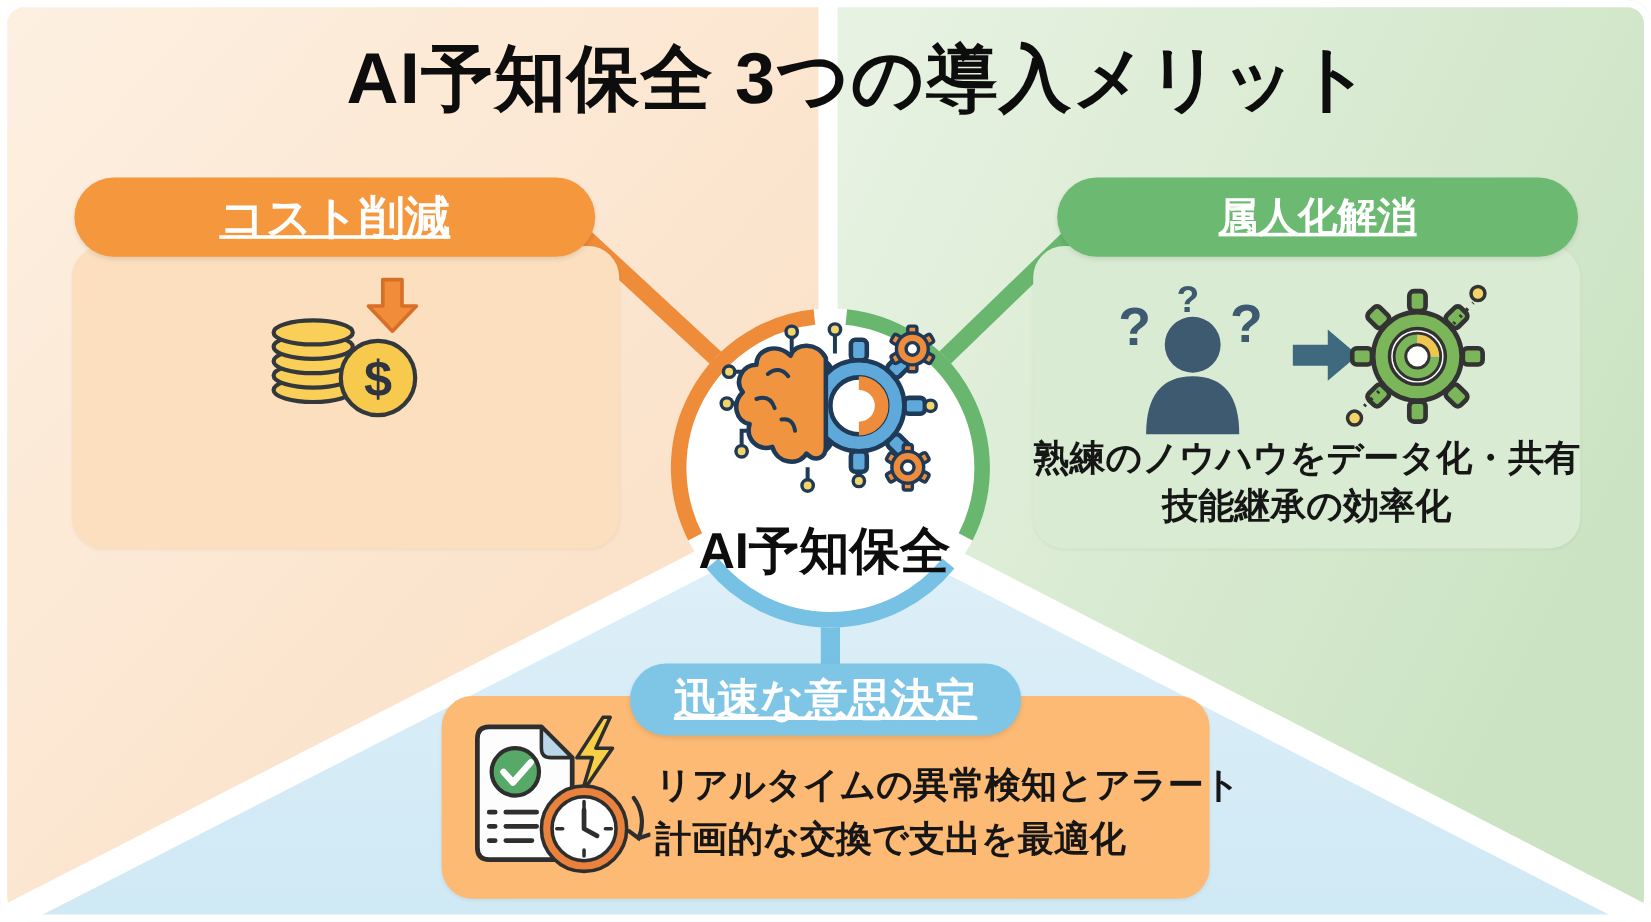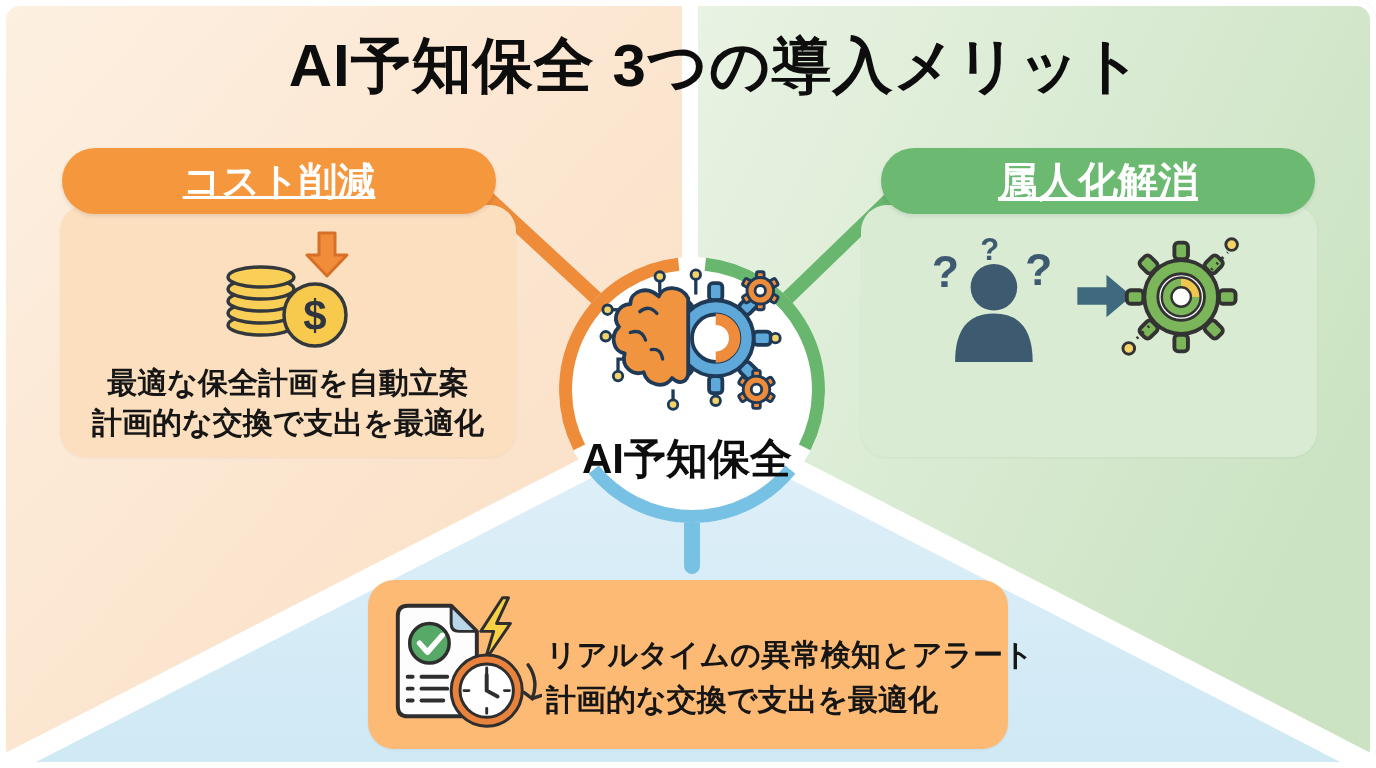--- a/index.html
+++ b/index.html
@@ -22,21 +22,21 @@
     box-shadow:0 2px 4px rgba(0,0,0,.10);z-index:2;white-space:nowrap;text-decoration:underline;
   }
   .body{
     position:absolute;left:0;right:0;border-radius:26px;z-index:1;
     box-shadow:0 1px 3px rgba(0,0,0,.05);
   }
   .card-cost{left:60px;top:148px;width:456px;height:309px;}
   .card-cost .pill{left:2px;top:0;width:434px;height:66px;font-size:38px;background:#f5973d;}
   .card-cost .body{top:57px;height:252px;background:#fcdfbf;}
   .card-skill{left:861px;top:148px;width:456px;height:309px;}
-  .card-skill .pill{left:20px;top:0;width:434px;height:66px;font-size:40px;background:#6cba71;}
+  .card-skill .pill{left:20px;top:0;width:434px;height:66px;font-size:33px;background:#6cba71;}
   .card-skill .body{top:57px;height:252px;background:#d9ecd3;}
   .card-speed{left:368px;top:553px;width:640px;height:196px;}
   .card-speed .pill{left:157px;top:0;width:326px;height:60px;font-size:36px;background:#7fc6e6;border-radius:30px;}
   .card-speed .body{top:27px;height:169px;background:#fdba74;display:flex;align-items:flex-start;padding:0;}
   .icon-wrap{position:absolute;left:0;right:0;display:flex;justify-content:center;}
   .card-cost .icon-wrap{top:22px;}
   .card-skill .icon-wrap{top:26px;}
   .card-lines{
     position:absolute;left:0;right:0;bottom:14px;text-align:center;
     font-size:30px;font-weight:800;color:#161616;line-height:1.33;white-space:nowrap;
@@ -113,24 +113,20 @@
           <g fill="#f9cf57" stroke="#33383d" stroke-width="3.5">
             <ellipse cx="48" cy="98" rx="33" ry="10"></ellipse>
             <ellipse cx="48" cy="86" rx="33" ry="10"></ellipse>
             <ellipse cx="48" cy="74" rx="33" ry="10"></ellipse>
             <ellipse cx="48" cy="62" rx="33" ry="10"></ellipse>
             <ellipse cx="48" cy="50" rx="33" ry="10"></ellipse>
           </g>
           <circle cx="102" cy="88" r="31" fill="#f7ca4e" stroke="#33383d" stroke-width="3.5"></circle>
           <text x="102" y="103" text-anchor="middle" font-size="42" font-weight="bold" fill="#2e3440">$</text>
         </svg>
-      </div>
-      <div class="card-lines">
-        <span>最適な保全計画を自動立案</span><br>
-        <span>計画的な交換で支出を最適化</span>
       </div>
     </div>
   </div>
 
   <div class="card card-skill">
     <div class="pill">属人化解消</div>
     <div class="body">
       <div class="icon-wrap">
         <svg width="330" height="131" viewBox="0 0 340 135">
           <g fill="#3d5a70">
@@ -160,24 +156,29 @@
             <circle cx="265" cy="68" r="10" fill="#ffffff" stroke="#333333" stroke-width="2.5"></circle>
           </g>
           <g stroke="#333333" stroke-width="3" fill="none">
             <path d="M296 40 L313 22" stroke-dasharray="2 6"></path>
             <path d="M232 98 L216 114" stroke-dasharray="2 6"></path>
           </g>
           <circle cx="317" cy="14" r="6" fill="#f2d469" stroke="#333333" stroke-width="3"></circle>
           <circle cx="211" cy="121" r="6" fill="#f2d469" stroke="#333333" stroke-width="3"></circle>
         </svg>
       </div>
+      <div class="card-lines">
+        <span>熟練のノウハウをデータ化・共有</span><br>
+        <span>技能継承の効率化</span>
+      </div>
     </div>
   </div>
 
   <div class="card card-speed">
+    <div class="pill">迅速な意思決定</div>
     <div class="body">
       <div class="speed-icon">
         <svg width="158" height="150" viewBox="0 0 160 150">
           <path d="M14 30 q0 -10 10 -10 h44 l26 26 v76 q0 10 -10 10 h-60 q-10 0 -10 -10 z" fill="#fdfdfd" stroke="#2e2e2e" stroke-width="4" stroke-linejoin="round"></path>
           <path d="M68 20 l26 26 h-18 q-8 0 -8 -8 z" fill="#b9d7e8" stroke="#2e2e2e" stroke-width="3" stroke-linejoin="round"></path>
           <circle cx="46" cy="58" r="20" fill="#57a967" stroke="#2e2e2e" stroke-width="3.5"></circle>
           <path d="M36 58 l8 9 l15 -17" fill="none" stroke="#ffffff" stroke-width="5.5" stroke-linecap="round" stroke-linejoin="round"></path>
           <g stroke="#2e2e2e" stroke-width="4" stroke-linecap="round">
             <path d="M24 92 h5 M38 92 h26"></path>
             <path d="M24 104 h5 M38 104 h26"></path>

